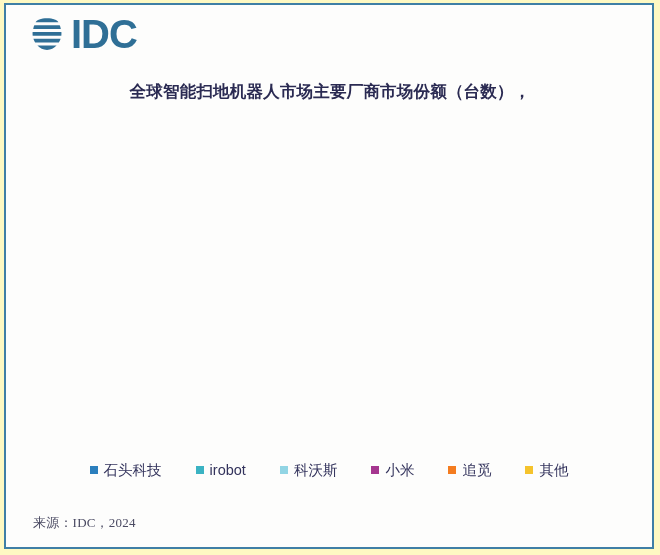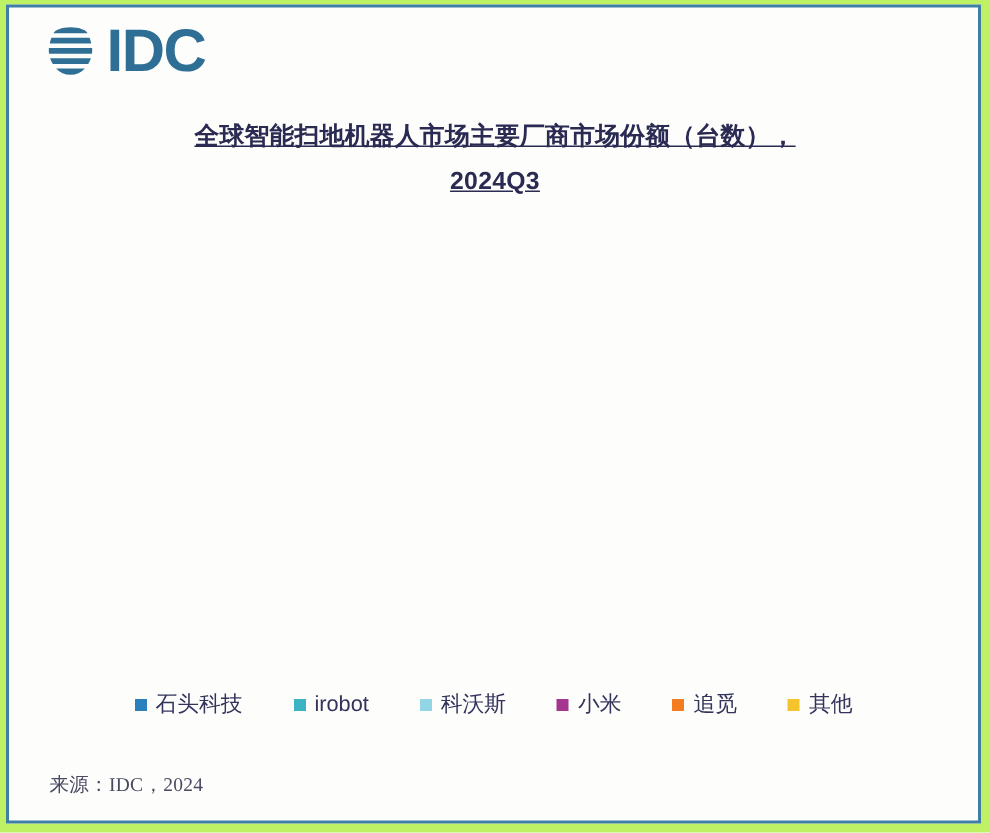--- a/index.html
+++ b/index.html
@@ -11,21 +11,21 @@
     width: 660px;
     height: 555px;
     overflow: hidden;
     font-family: "Liberation Sans", "DejaVu Sans", sans-serif;
   }
 
   #canvas {
     position: relative;
     width: 660px;
     height: 555px;
-    background: #bef264;
+    background: #fef9c3;
   }
 
   
   #frame {
     position: absolute;
     left: 4px;
     top: 3px;
     width: 650px;
     height: 546px;
     border: 2px solid #3f7fa6;
@@ -59,21 +59,20 @@
     position: absolute;
     left: 70px;
     top: 76px;
     width: 520px;
     text-align: center;
     color: #2a2a52;
     font-size: 16.5px;
     font-weight: 700;
     line-height: 30px;
     letter-spacing: 0.2px;
-    text-decoration: underline;
   }
   .title-line { display: block; }
 
   
   #chart-wrap {
     position: absolute;
     left: 190px;
     top: 160px;
     width: 285px;
     height: 290px;
@@ -141,21 +140,20 @@
         <path d="M5.6 18.0 L34.4 18.0 A16 16 0 0 1 34.3 21.8 L5.7 21.8 A16 16 0 0 1 5.6 18.0 Z"></path>
         <path d="M6.4 24.8 L33.6 24.8 A16 16 0 0 1 31.8 28.6 L8.2 28.6 A16 16 0 0 1 6.4 24.8 Z"></path>
         <path d="M10.4 31.6 L29.6 31.6 C27.1 34.4 23.8 35.9 20 35.9 C16.2 35.9 12.9 34.4 10.4 31.6 Z"></path>
       </g>
     </svg>
     <span id="logo-word">IDC</span>
   </div>
 
   <div id="title-block">
     <span class="title-line">全球智能扫地机器人市场主要厂商市场份额（台数），</span>
-    <span class="title-line">2024Q3</span>
   </div>
 
 
   <div id="legend">
       <div class="legend-item">
         <span class="legend-swatch" style="background: rgb(43, 127, 189);"></span>
         <span class="legend-label">石头科技</span>
       </div>
       <div class="legend-item">
         <span class="legend-swatch" style="background: rgb(59, 179, 195);"></span>

